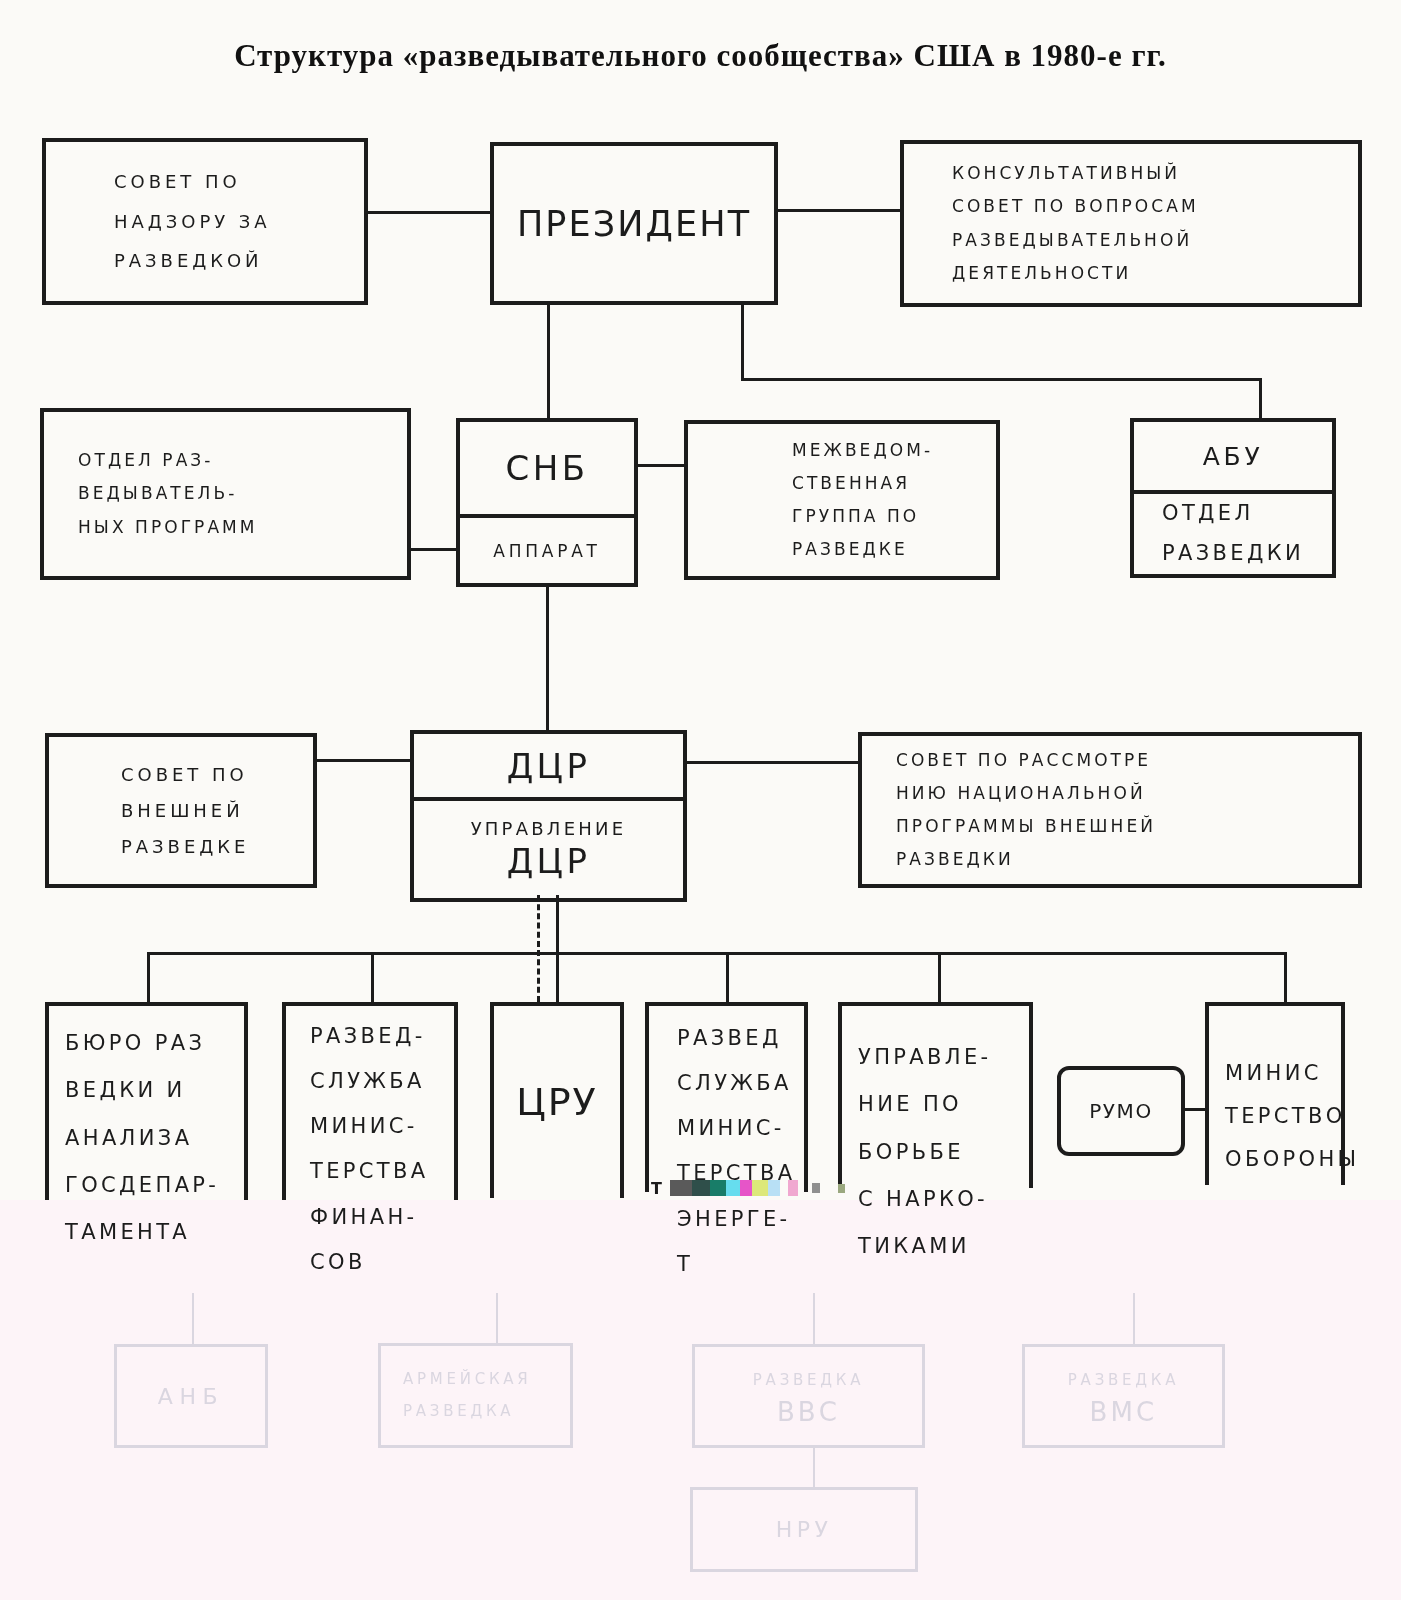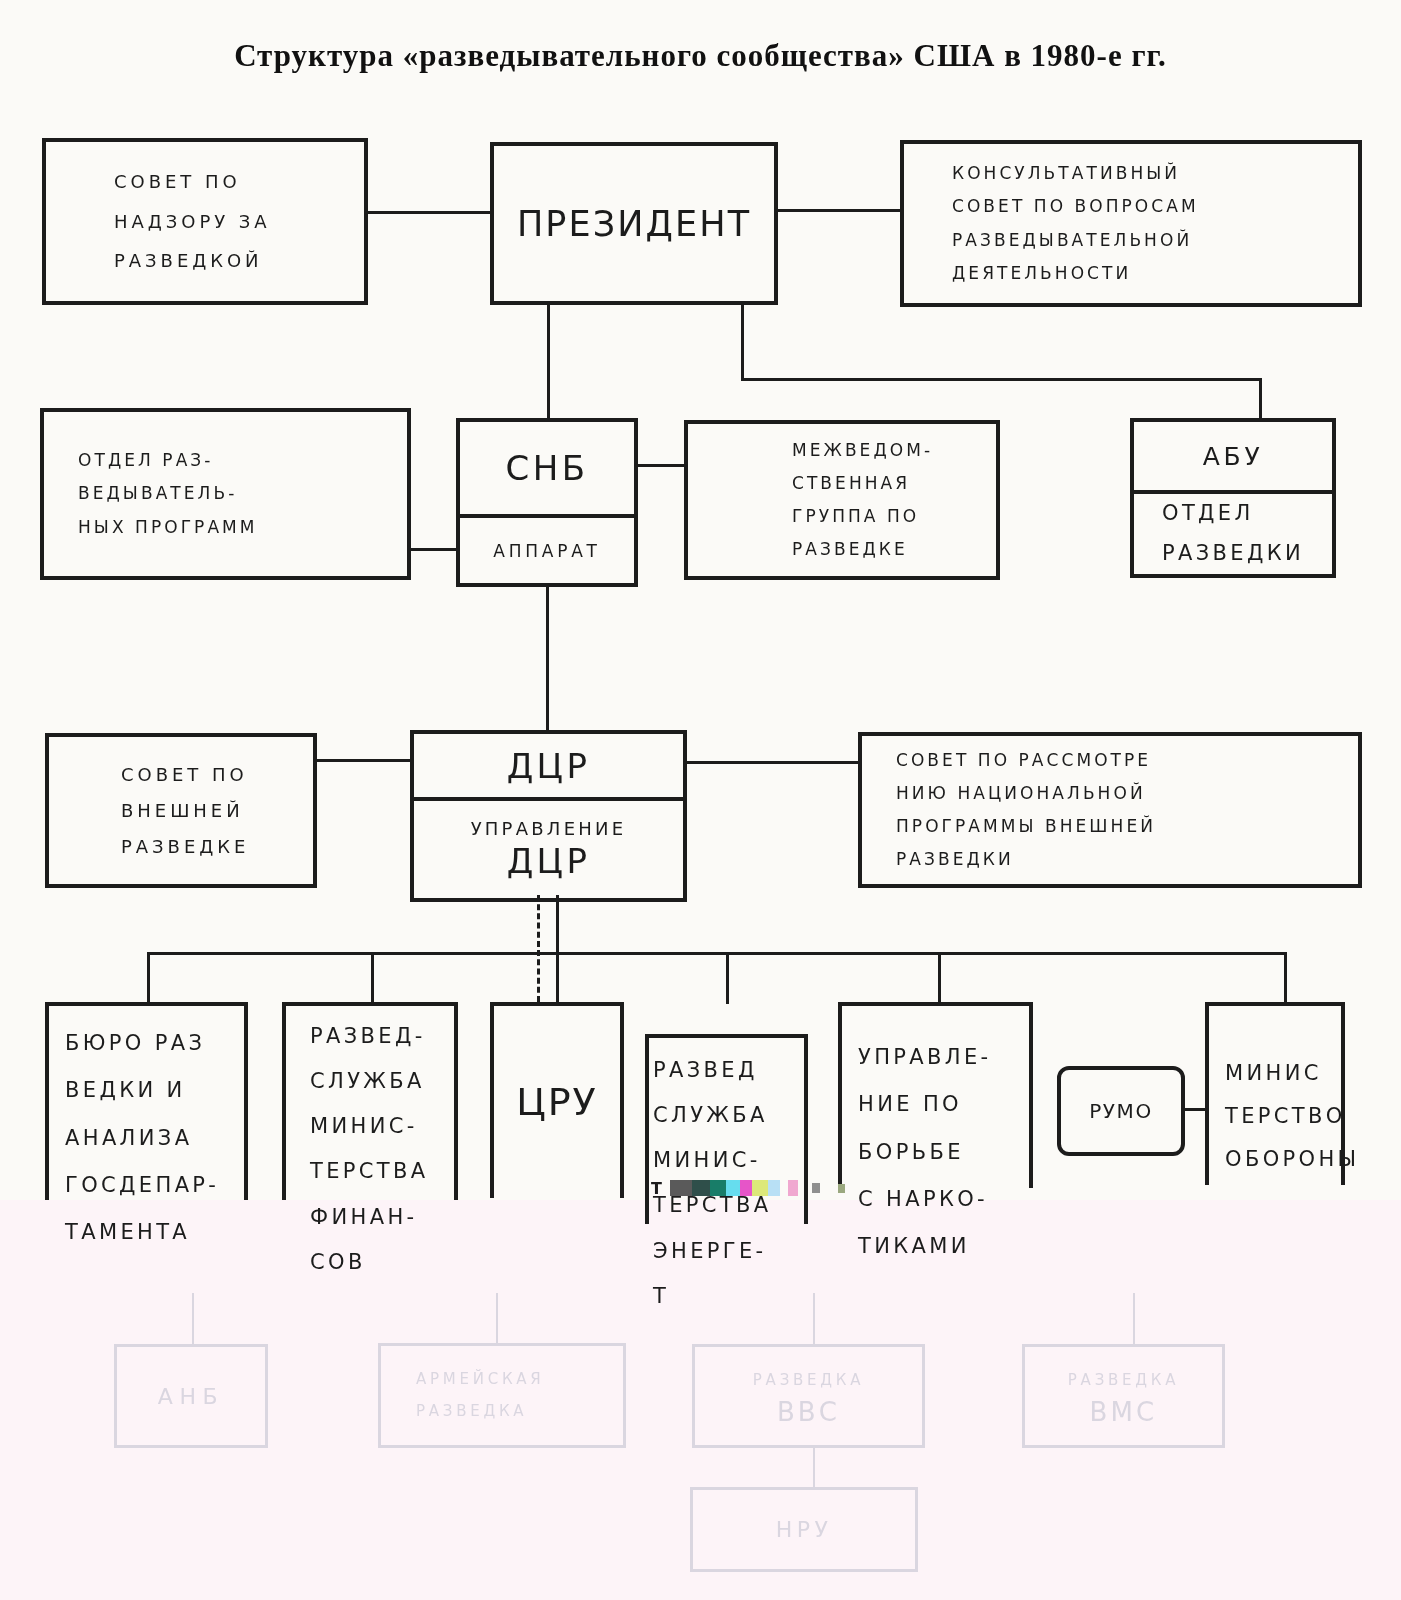--- a/index.html
+++ b/index.html
@@ -141,21 +141,21 @@
 МИНИС-
 ТЕРСТВА
 ФИНАН-
 СОВ</span>
   </div>
 
   <div class="box nobottom" style="left:490px;top:1002px;width:134px;height:196px;justify-content:center;">
     <span class="txt acro38">ЦРУ</span>
   </div>
 
-  <div class="box nobottom" style="left:645px;top:1002px;width:163px;height:190px;align-items:flex-start;padding:10px 0 0 4px;margin-top:32px;">
+  <div class="box nobottom" style="left:645px;top:1002px;width:163px;height:190px;align-items:flex-start;padding:10px 0 0 28px;">
     <span class="txt t16" style="line-height:2.15;">РАЗВЕД
 СЛУЖБА
 МИНИС-
 ТЕРСТВА
 ЭНЕРГЕ-
 Т</span>
   </div>
 
   <div class="box nobottom" style="left:838px;top:1002px;width:195px;height:186px;align-items:flex-start;padding:28px 0 0 16px;">
     <span class="txt t16">УПРАВЛЕ-
@@ -189,21 +189,21 @@
     <i style="width:14px;background:transparent;"></i>
     <i style="width:8px;height:10px;background:#8f8f8f;"></i>
     <i style="width:18px;background:transparent;"></i>
     <i style="width:7px;height:9px;background:#9aa87f;"></i>
   </div>
 
   <div class="fbox" style="left:114px;top:1344px;width:154px;height:104px;">
     <span class="txt facro">АНБ</span>
   </div>
 
-  <div class="fbox" style="left:378px;top:1343px;width:248px;height:105px;justify-content:flex-start;padding-left:35px;">
+  <div class="fbox" style="left:378px;top:1343px;width:195px;height:105px;justify-content:flex-start;padding-left:22px;">
     <span class="txt fsmall" style="text-align:left;">АРМЕЙСКАЯ
 РАЗВЕДКА</span>
   </div>
 
   <div class="fbox ftwo" style="left:692px;top:1344px;width:233px;height:104px;">
     <span class="txt fsmall">РАЗВЕДКА</span>
     <span class="txt fbig2">ВВС</span>
   </div>
 
   <div class="fbox ftwo" style="left:1022px;top:1344px;width:203px;height:104px;">

